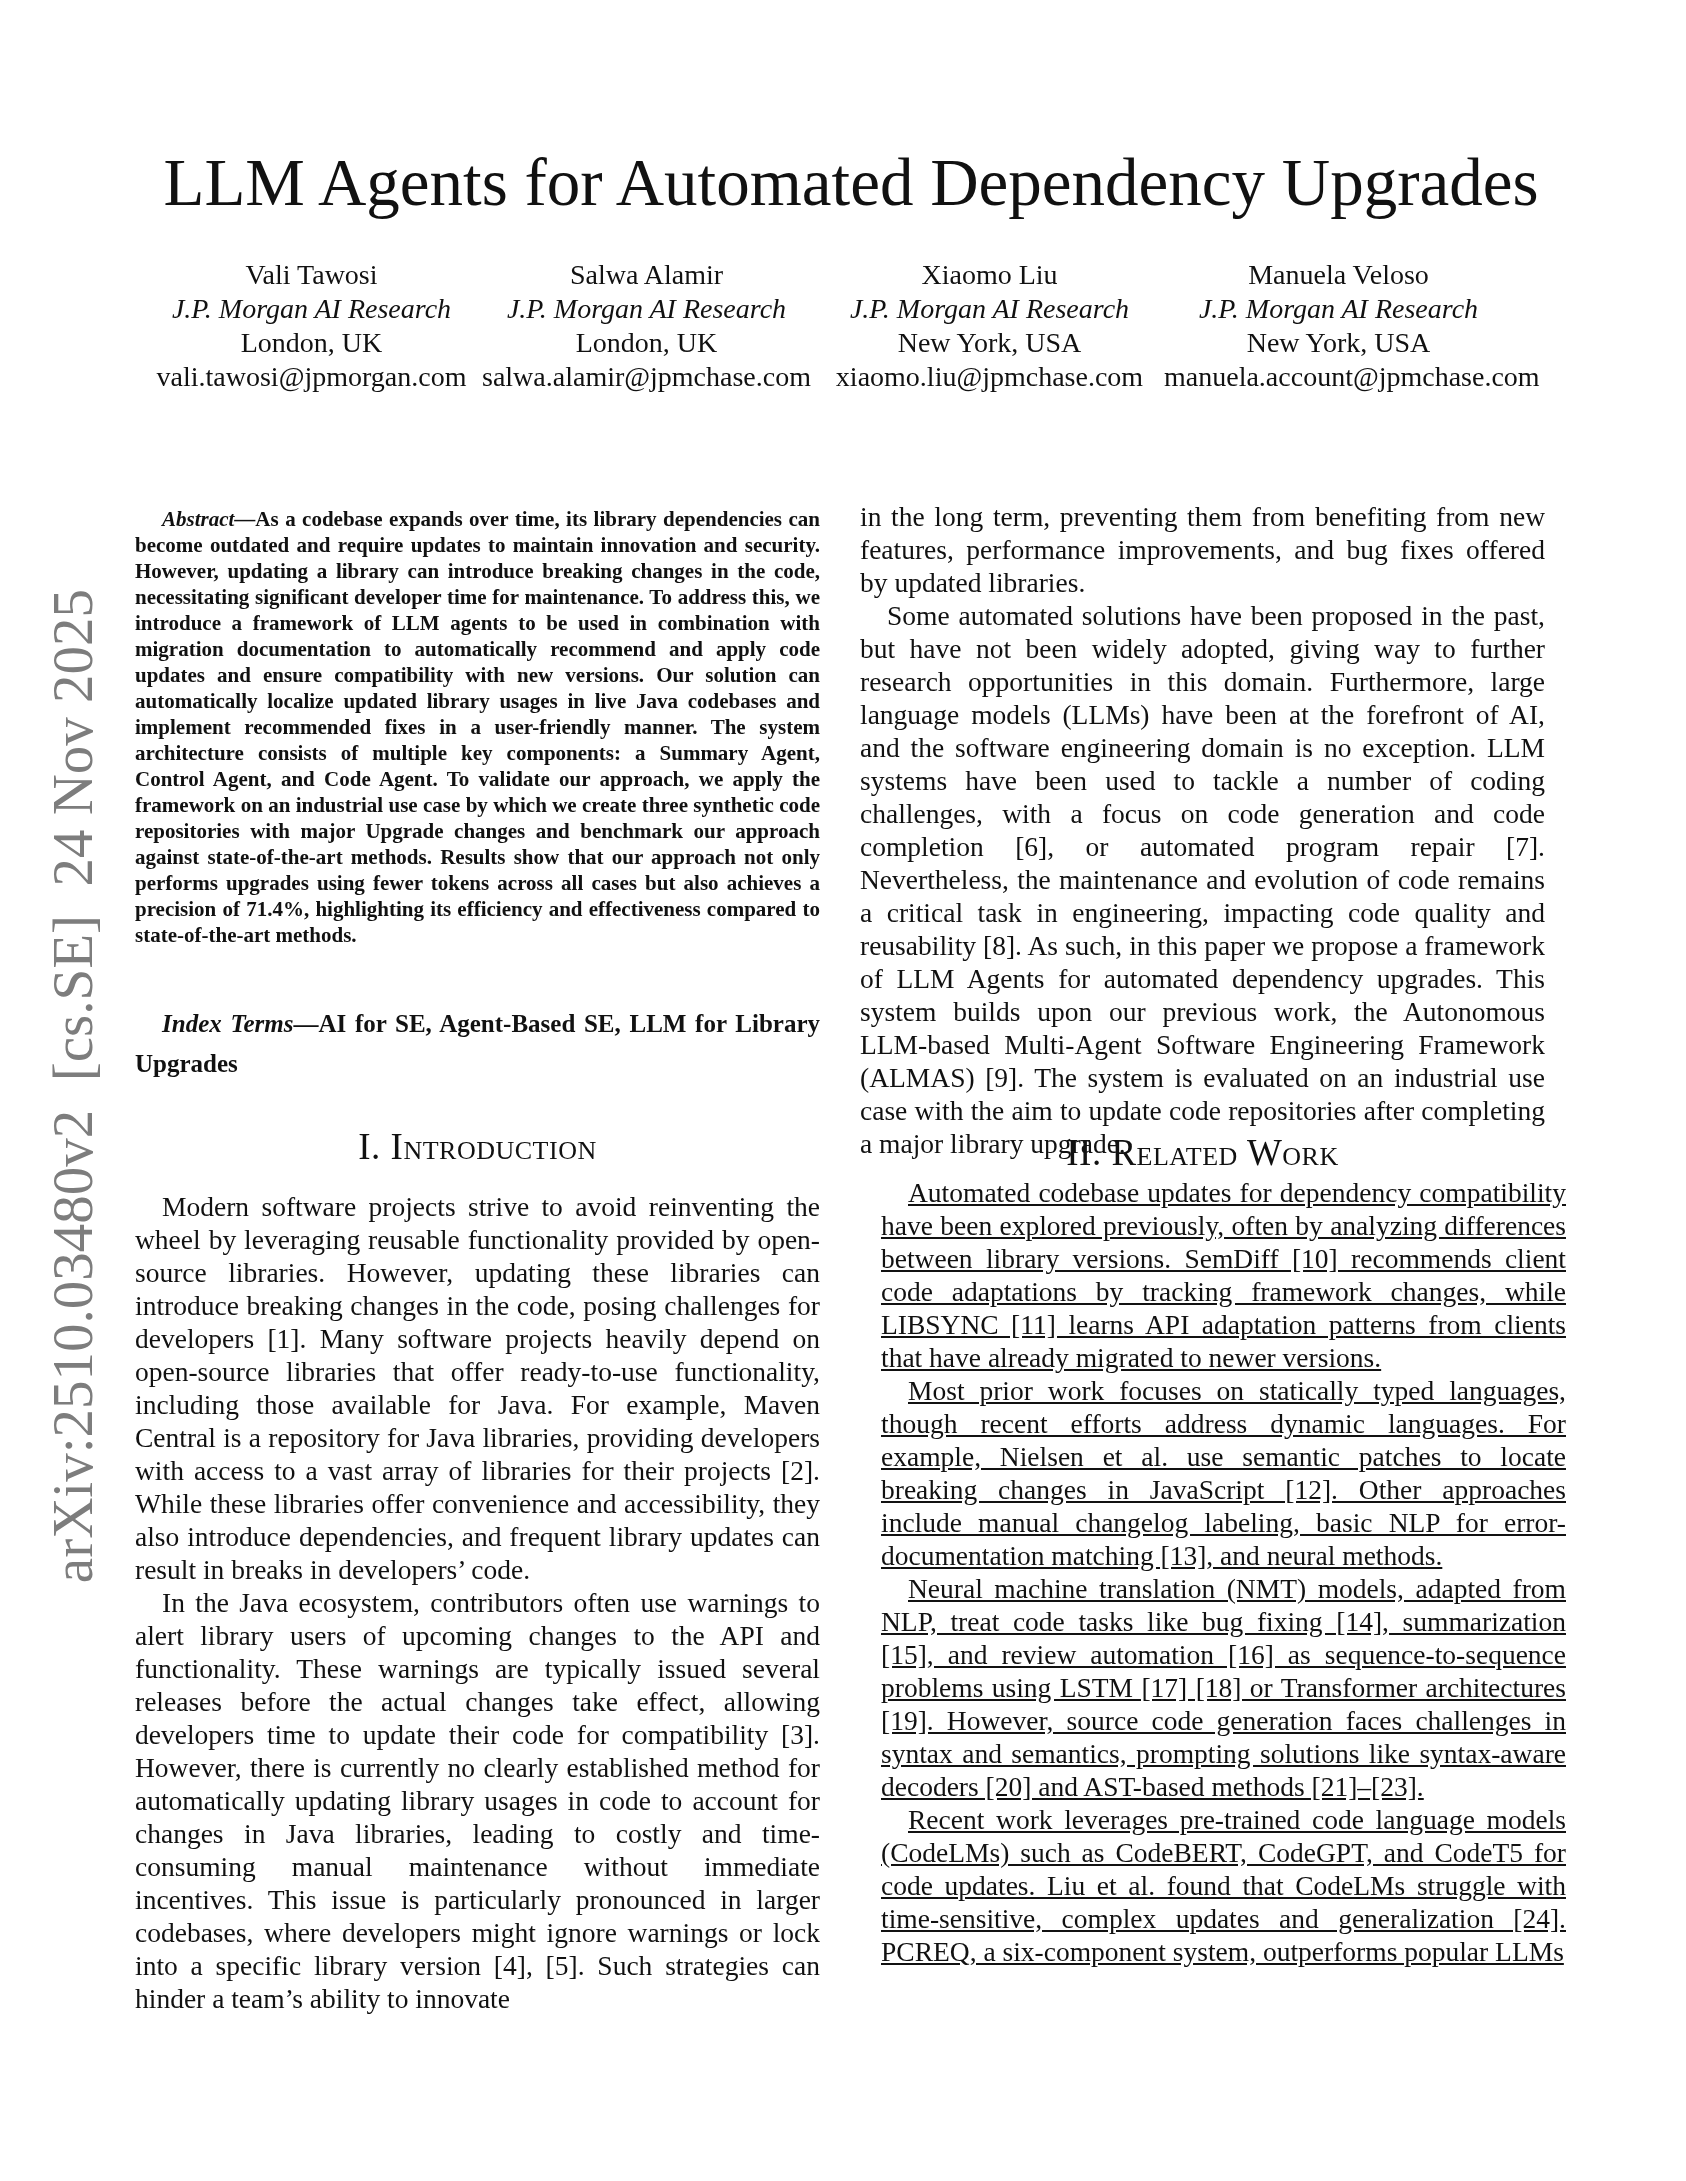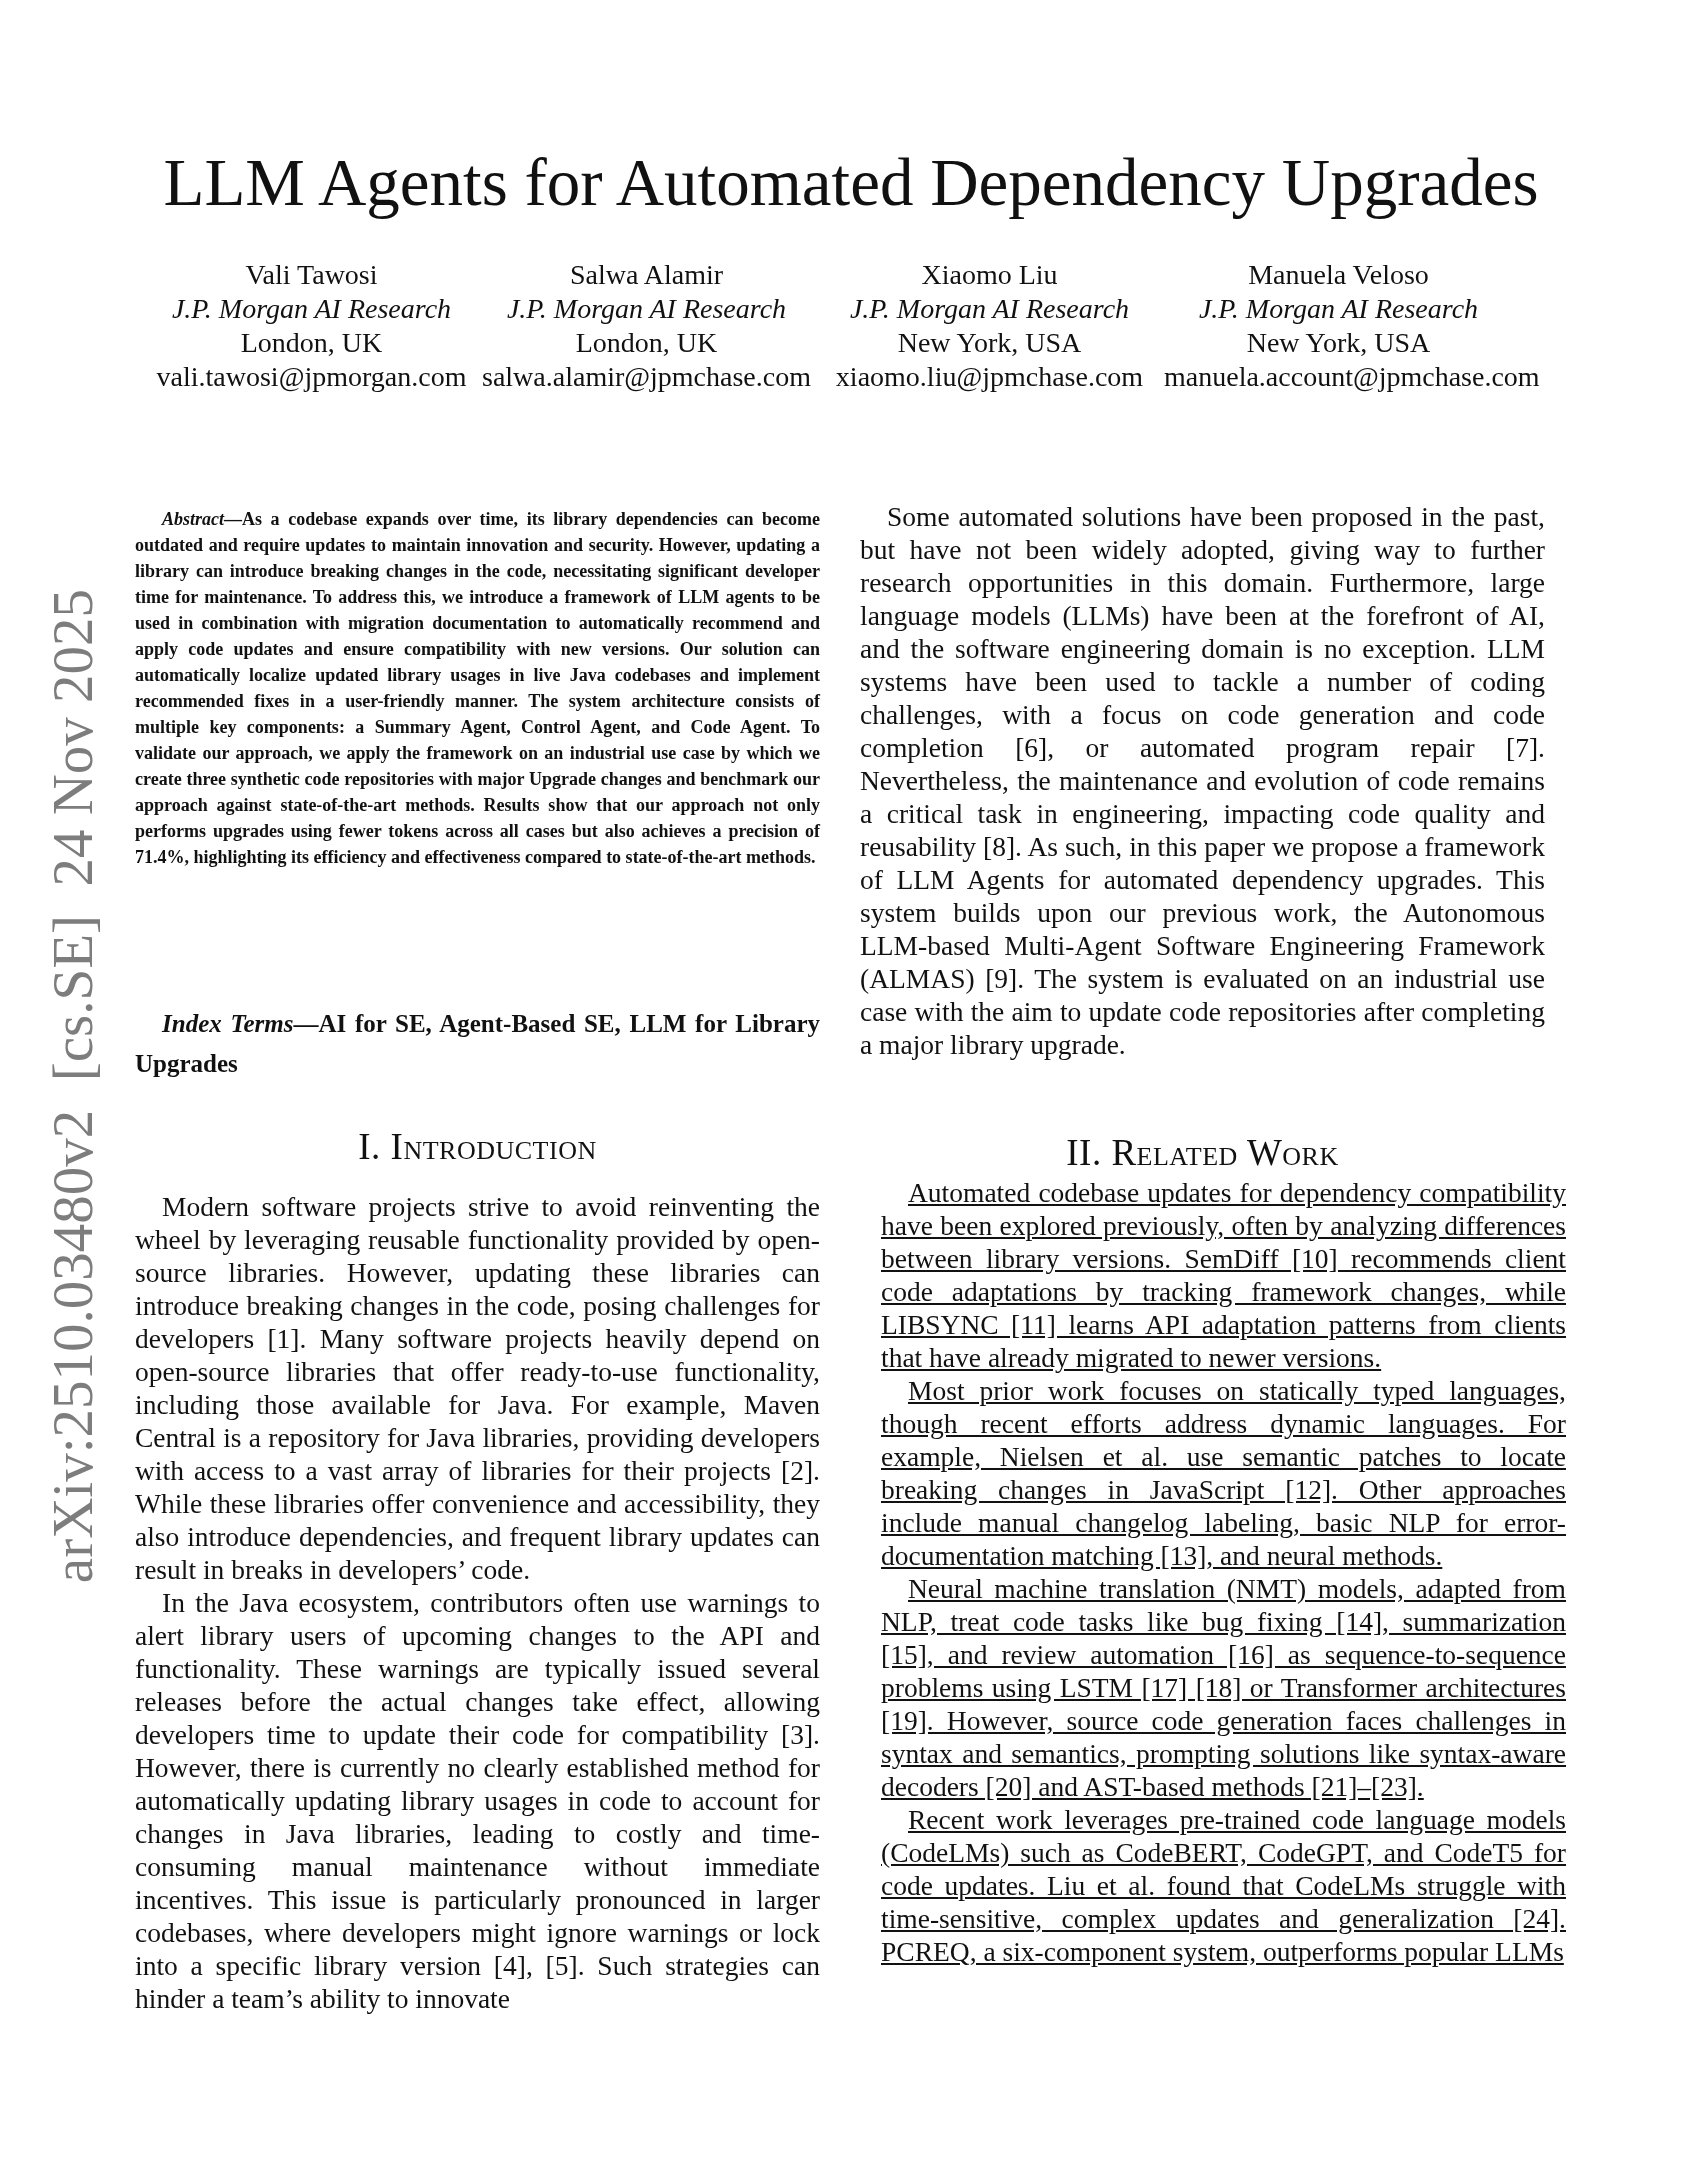--- a/index.html
+++ b/index.html
@@ -6,21 +6,21 @@
   body { width: 1686px; height: 2182px; position: relative; overflow: hidden;
          font-family: "Liberation Serif", "DejaVu Serif", serif; color: #111111; }
   .abs { position: absolute; }
   #sidebar { left: 72px; top: 1086px; transform: translate(-50%, -50%) rotate(-90deg);
              white-space: pre; font-size: 57px; color: #7d7d7d; line-height: 1; transform-origin: center; }
   #title { left: 0; width: 1686px; top: 138px; text-align: center; font-size: 67px; line-height: 73px; margin: 8px; font-weight: normal; }
   .author { top: 258px; width: 349px; text-align: center; font-size: 28px; line-height: 34px; }
   .author .affil { font-style: italic; }
   .col { width: 685px; }
   .col p { margin: 0; text-align: justify; text-indent: 27px; hyphens: auto; }
-  #abstract { left: 135px; top: 506px; font-size: 18px; line-height: 26px; font-weight: bold; }
+  #abstract { left: 135px; top: 506px; font-size: 21px; line-height: 26px; font-weight: bold; }
   #abstract p { text-indent: 27px; }
   #index-terms { left: 135px; top: 1004px; font-size: 25px; line-height: 40px; font-weight: bold; }
   .italic-lead { font-style: italic; font-weight: bold; }
   .section-heading { font-size: 37px; line-height: 33px; text-align: center; font-variant: small-caps; letter-spacing: 0.5px; }
   #heading-intro { left: 135px; top: 1130px; }
   #heading-related { left: 860px; top: 1136px; }
   .body { font-size: 27.5px; line-height: 33px; }
   #intro { left: 135px; top: 1190px; }
   #right-top { left: 860px; top: 500px; }
   #related { left: 881px; top: 1176px; text-decoration: underline; }
@@ -66,20 +66,21 @@
 </div>
 
 <div id="heading-intro" class="abs col section-heading">I. Introduction</div>
 
 <div id="intro" class="abs col body">
   <p>Modern software projects strive to avoid reinventing the wheel by leveraging reusable functionality provided by open-source libraries. However, updating these libraries can introduce breaking changes in the code, posing challenges for developers [1]. Many software projects heavily depend on open-source libraries that offer ready-to-use functionality, including those available for Java. For example, Maven Central is a repository for Java libraries, providing developers with access to a vast array of libraries for their projects [2]. While these libraries offer convenience and accessibility, they also introduce dependencies, and frequent library updates can result in breaks in developers’ code.</p>
   <p>In the Java ecosystem, contributors often use warnings to alert library users of upcoming changes to the API and functionality. These warnings are typically issued several releases before the actual changes take effect, allowing developers time to update their code for compatibility [3]. However, there is currently no clearly established method for automatically updating library usages in code to account for changes in Java libraries, leading to costly and time-consuming manual maintenance without immediate incentives. This issue is particularly pronounced in larger codebases, where developers might ignore warnings or lock into a specific library version [4], [5]. Such strategies can hinder a team’s ability to innovate</p>
 </div>
 
 <div id="right-top" class="abs col body">
+  <p style="text-indent:0">in the long term, preventing them from benefiting from new features, performance improvements, and bug fixes offered by updated libraries.</p>
   <p>Some automated solutions have been proposed in the past, but have not been widely adopted, giving way to further research opportunities in this domain. Furthermore, large language models (LLMs) have been at the forefront of AI, and the software engineering domain is no exception. LLM systems have been used to tackle a number of coding challenges, with a focus on code generation and code completion [6], or automated program repair [7]. Nevertheless, the maintenance and evolution of code remains a critical task in engineering, impacting code quality and reusability [8]. As such, in this paper we propose a framework of LLM Agents for automated dependency upgrades. This system builds upon our previous work, the Autonomous LLM-based Multi-Agent Software Engineering Framework (ALMAS) [9]. The system is evaluated on an industrial use case with the aim to update code repositories after completing a major library upgrade.</p>
 </div>
 
 <div id="heading-related" class="abs col section-heading">II. Related Work</div>
 
 <div id="related" class="abs col body">
   <p>Automated codebase updates for dependency compatibility have been explored previously, often by analyzing differences between library versions. SemDiff [10] recommends client code adaptations by tracking framework changes, while LIBSYNC [11] learns API adaptation patterns from clients that have already migrated to newer versions.</p>
   <p>Most prior work focuses on statically typed languages, though recent efforts address dynamic languages. For example, Nielsen et al. use semantic patches to locate breaking changes in JavaScript [12]. Other approaches include manual changelog labeling, basic NLP for error-documentation matching [13], and neural methods.</p>
   <p>Neural machine translation (NMT) models, adapted from NLP, treat code tasks like bug fixing [14], summarization [15], and review automation [16] as sequence-to-sequence problems using LSTM [17] [18] or Transformer architectures [19]. However, source code generation faces challenges in syntax and semantics, prompting solutions like syntax-aware decoders [20] and AST-based methods [21]–[23].</p>
   <p>Recent work leverages pre-trained code language models (CodeLMs) such as CodeBERT, CodeGPT, and CodeT5 for code updates. Liu et al. found that CodeLMs struggle with time-sensitive, complex updates and generalization [24]. PCREQ, a six-component system, outperforms popular LLMs</p>

